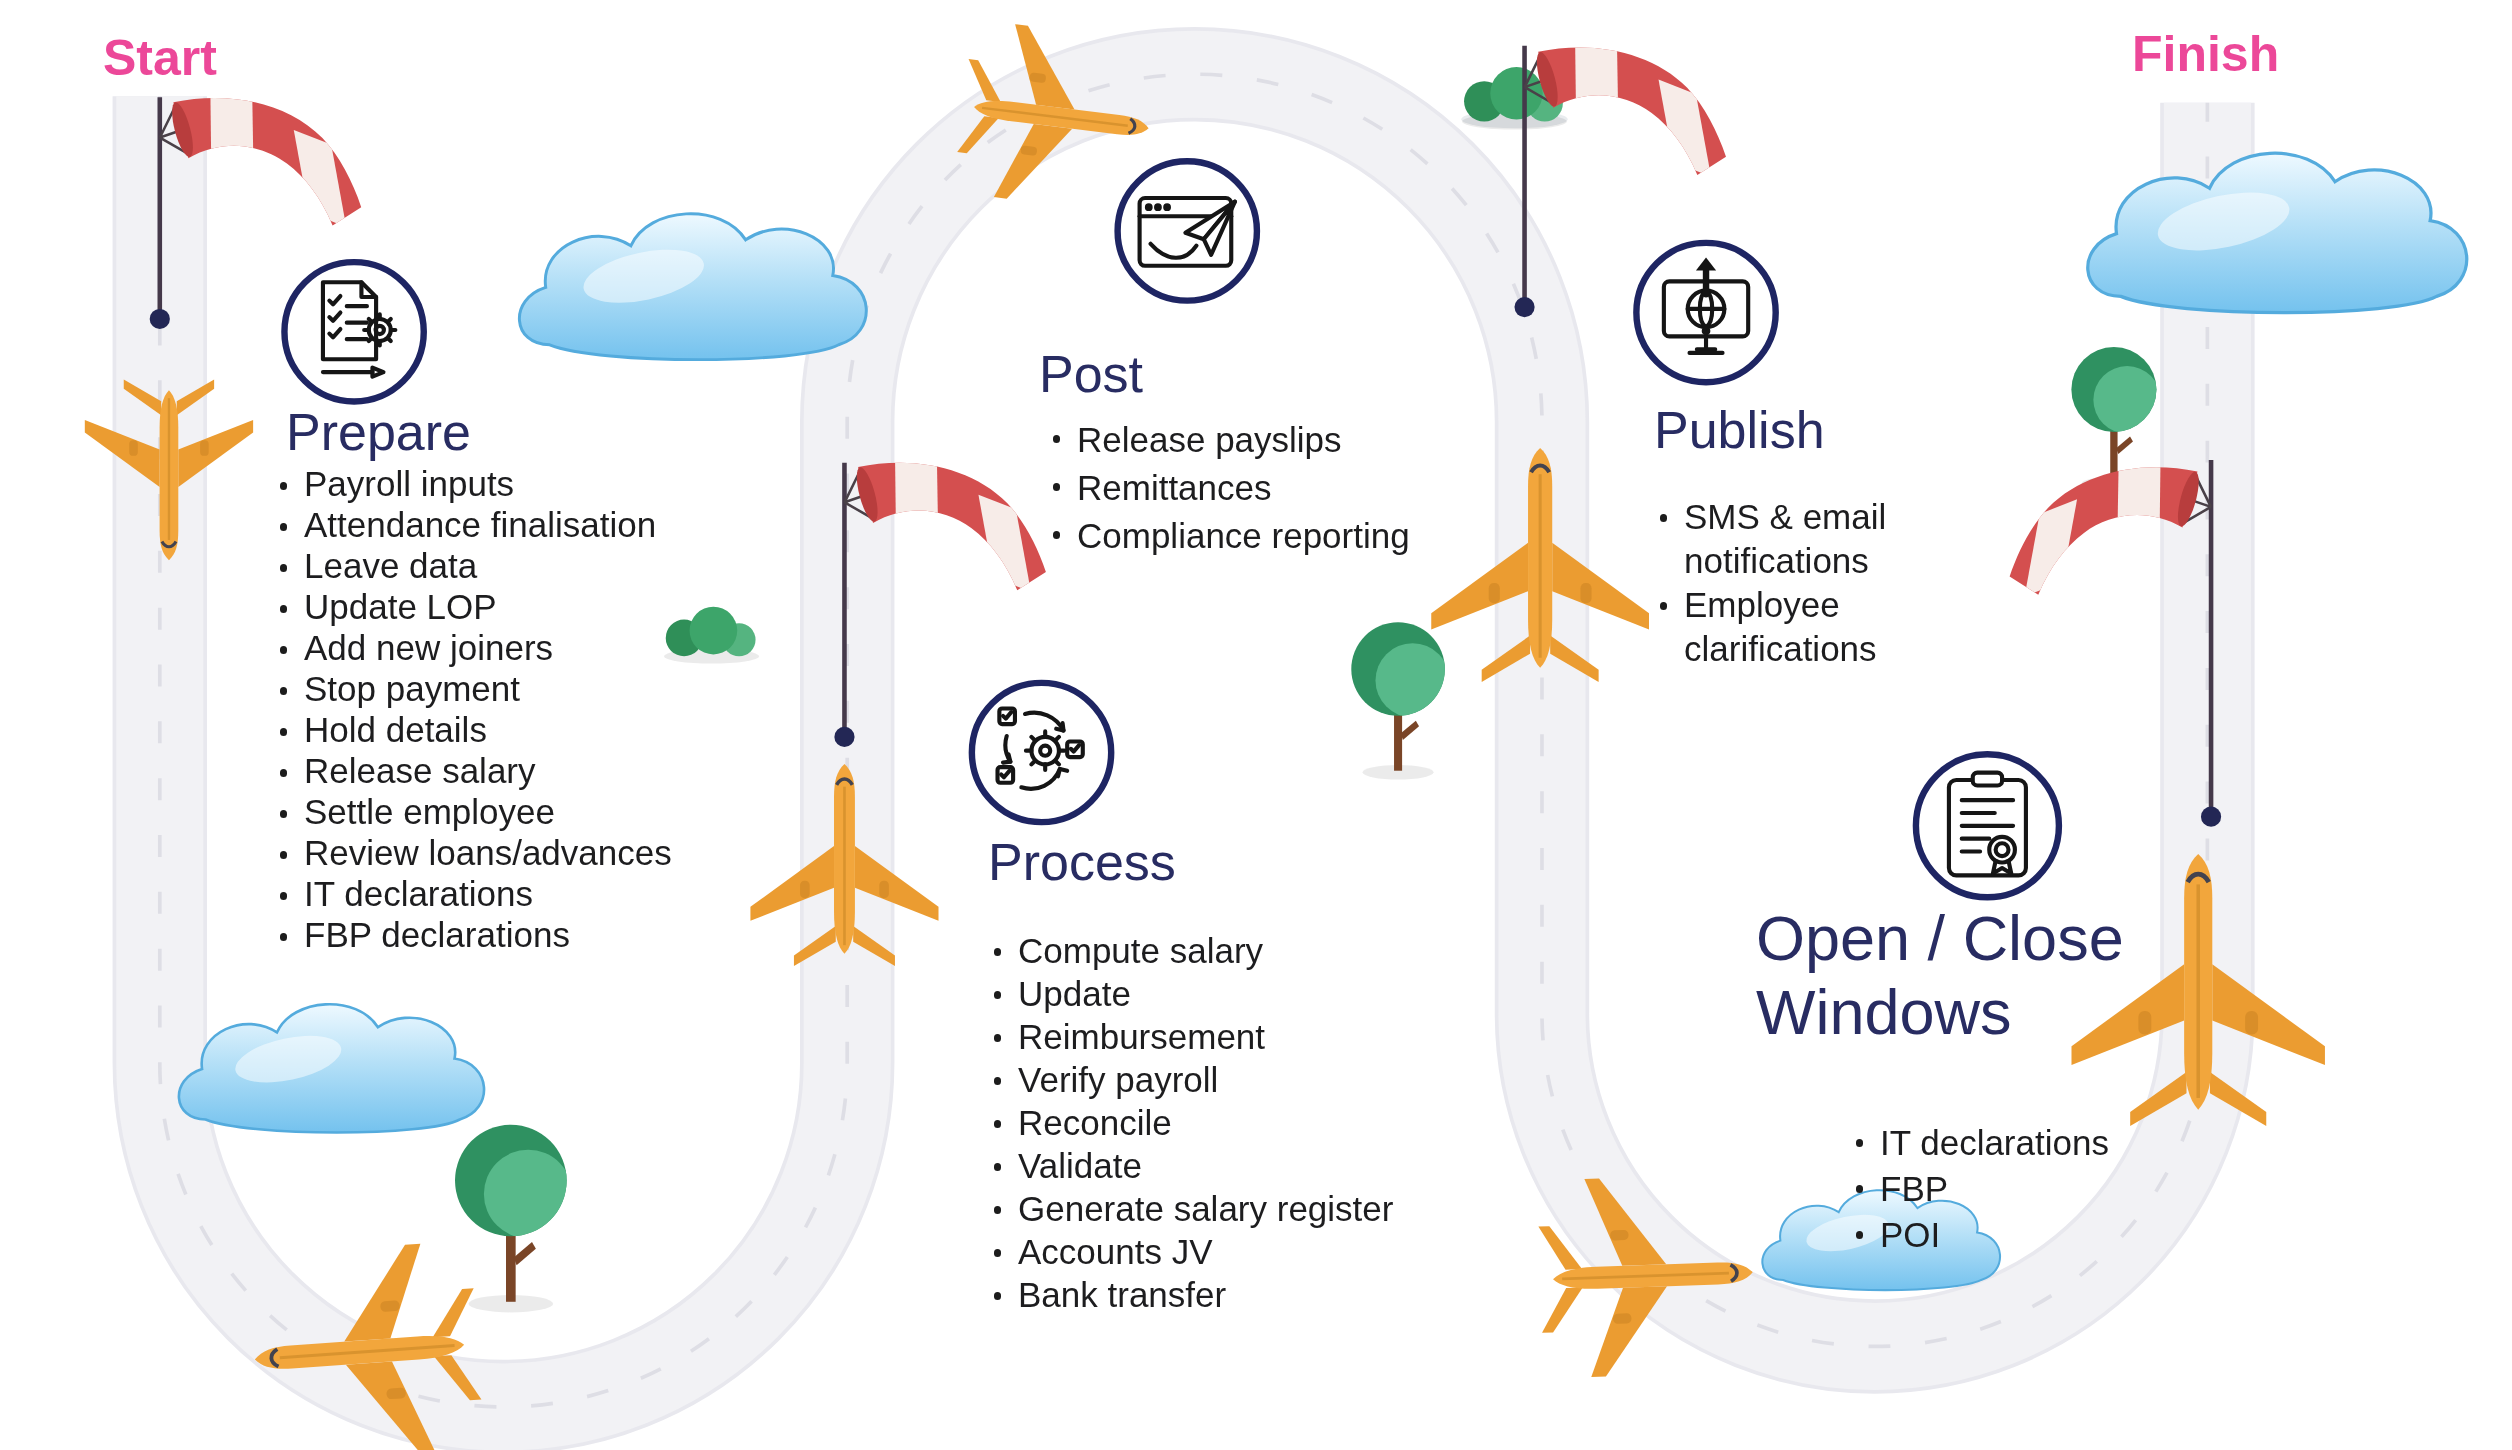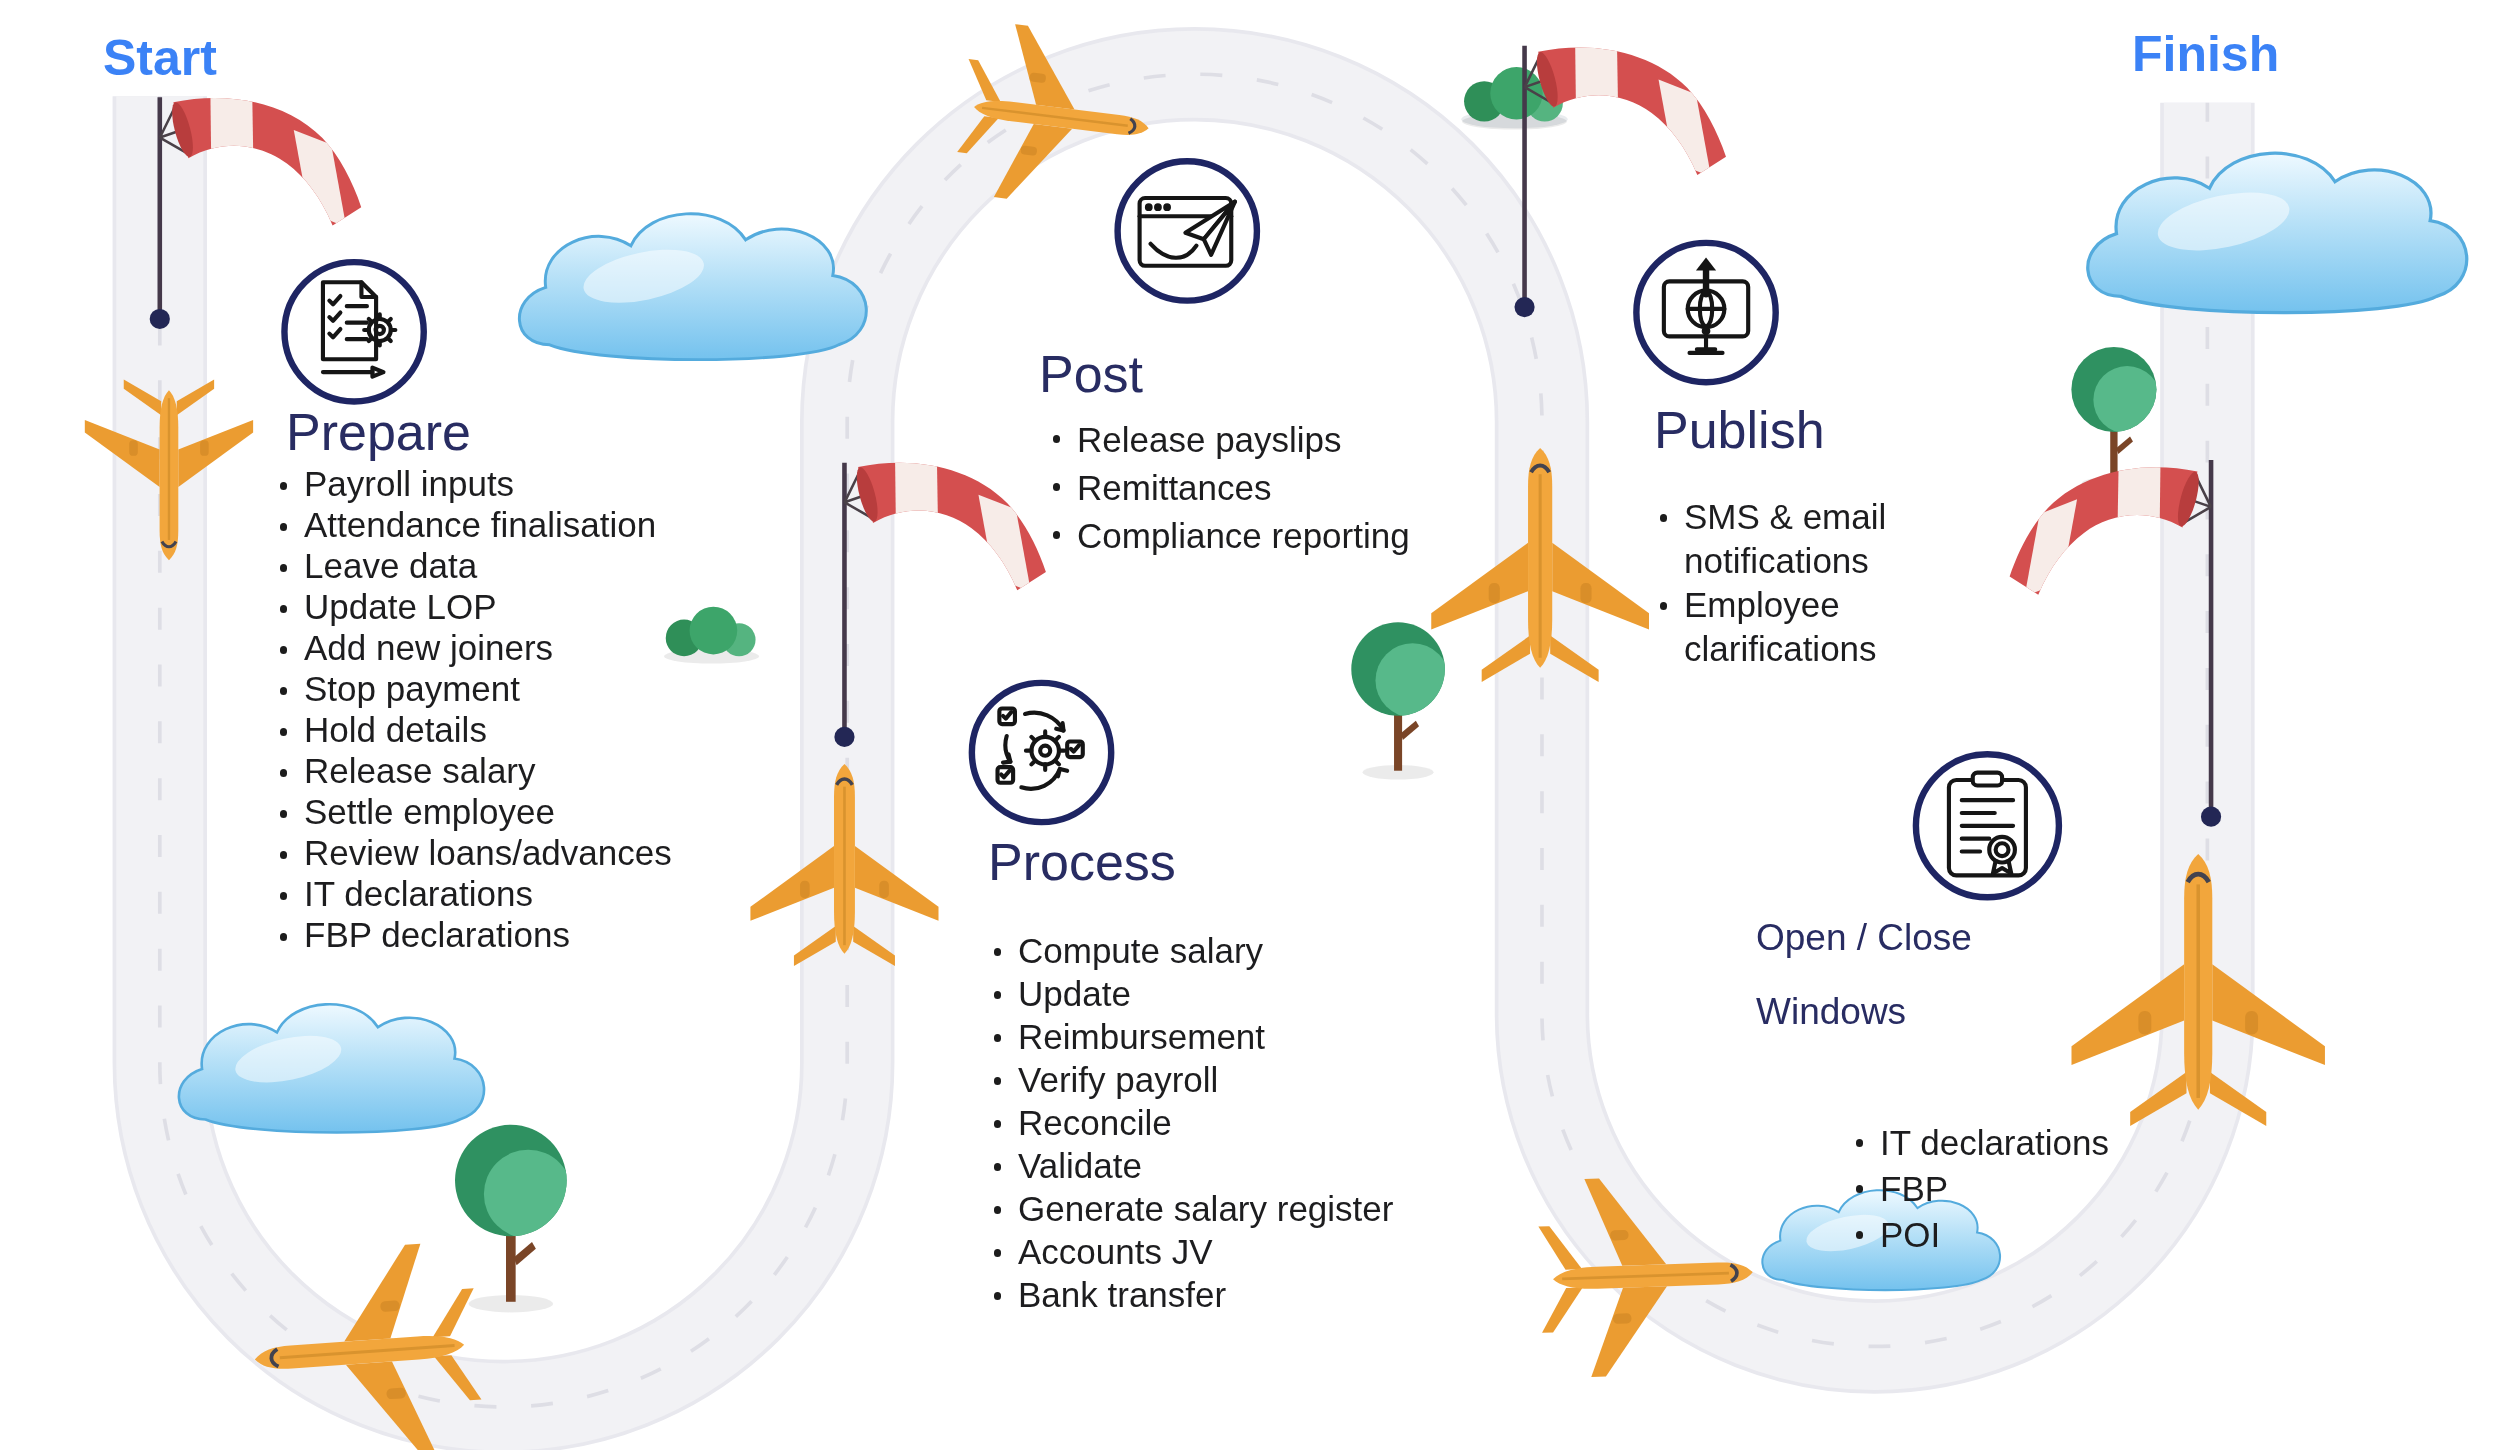--- a/index.html
+++ b/index.html
@@ -1,22 +1,22 @@
 <!DOCTYPE html>
 <html style="font-size:14.7px"><head>
 <meta charset="utf-8">
 <style>
   html,body{margin:0;padding:0;background:#ffffff;}
   .canvas{position:relative;width:2512px;height:1450px;background:#ffffff;overflow:hidden;
           font-family:"Liberation Sans", sans-serif;}
   .art{position:absolute;left:0;top:0;z-index:1;}
   .txt{position:absolute;z-index:3;}
-  .flag{font-weight:700;font-size:50px;color:#3b82f6;line-height:1;}
+  .flag{font-weight:700;font-size:50px;color:#ec4899;line-height:1;}
   .stage-title{font-weight:400;font-size:52px;color:#282c62;line-height:1.1;white-space:nowrap;}
-  .stage-title.multi{font-size:37px;line-height:74px;white-space:nowrap;}
+  .stage-title.multi{font-size:63px;line-height:74px;white-space:nowrap;}
   ul.blist{list-style:none;margin:0;padding:0;}
   ul.blist li{position:relative;padding-left:26px;font-size:35px;font-weight:500;color:#1d1d1f;
               white-space:nowrap;}
   ul.blist li::before{content:"";position:absolute;left:1.8px;top:0.55em;width:7.3px;height:7.3px;
               border-radius:50%;background:#1c1c1c;}
   ul.wrap li{white-space:normal;}
   .lh44 li{line-height:41px;}
   .lh46 li{line-height:43px;}
   .lh47 li{line-height:44px;}
   .lh50 li{line-height:46px;}

